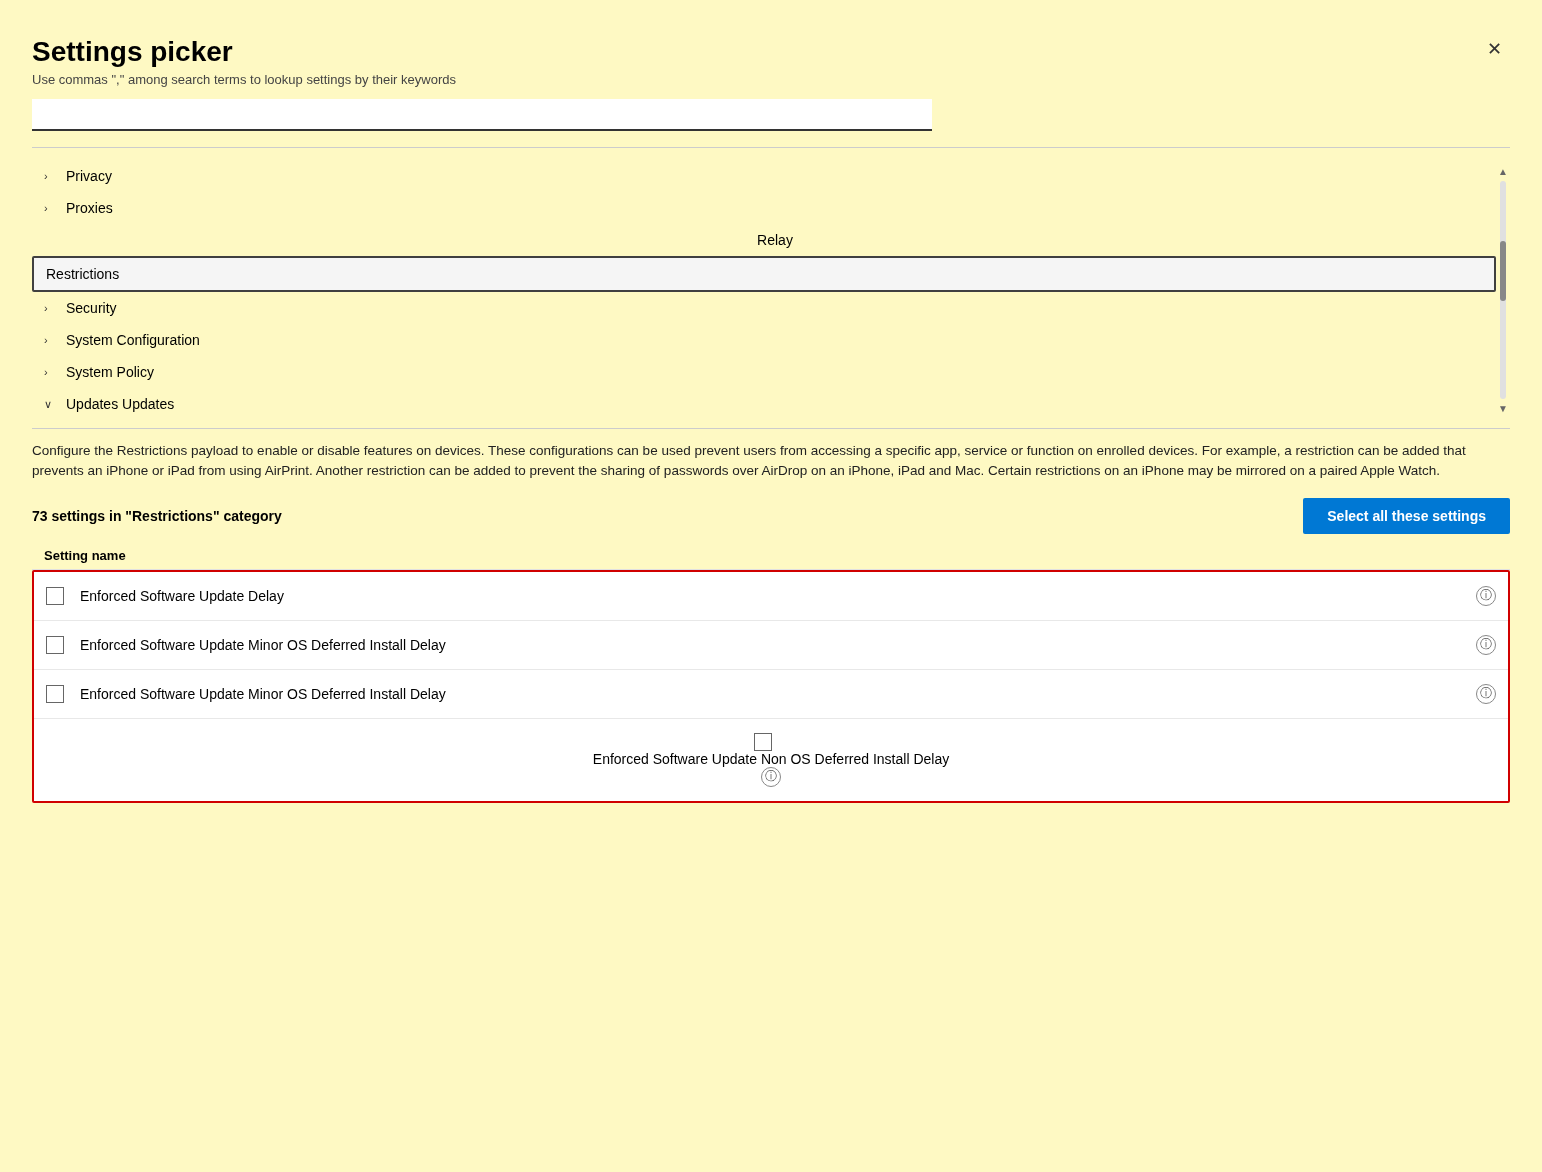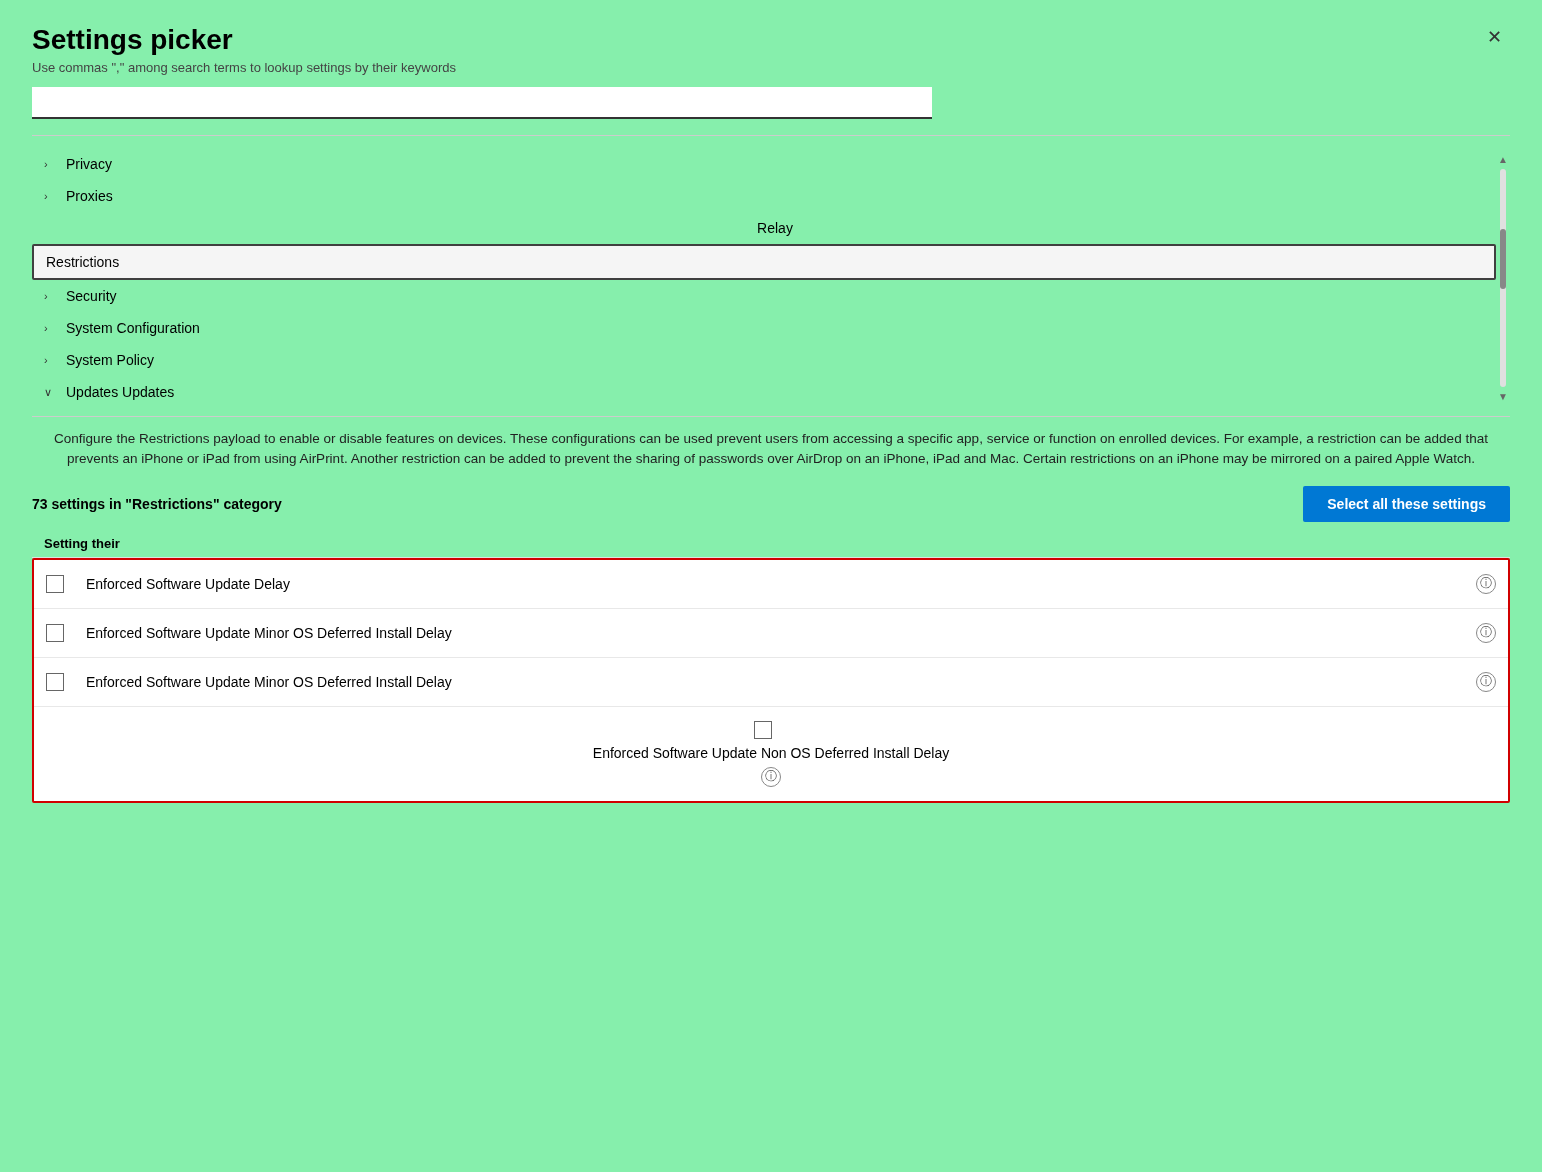--- a/index.html
+++ b/index.html
@@ -6,22 +6,22 @@
     body {
       font-family: 'Segoe UI', Arial, sans-serif;
       background: #fff;
       color: #000;
       font-size: 14px;
     }
 
     .dialog {
       width: 1542px;
       min-height: 1172px;
-      background: #86efac;
-      padding: 24px 32px;
+      background: #fef9c3;
+      padding: 36px 32px;
       position: relative;
     }
 
     .dialog-header {
       display: flex;
       justify-content: space-between;
       align-items: flex-start;
       margin-bottom: 4px;
     }
 
@@ -152,21 +152,20 @@
       border: none;
       border-top: 1px solid #ccc;
       margin: 8px 0;
     }
 
     .description-area {
       font-size: 13.5px;
       line-height: 1.5;
       color: #222;
       margin: 12px 0 16px 0;
-      text-align: center;
     }
 
     .settings-header-row {
       display: flex;
       align-items: center;
       justify-content: space-between;
       margin-bottom: 8px;
     }
 
     .settings-count-label {
@@ -197,21 +196,20 @@
       border-radius: 2px;
       overflow: hidden;
     }
 
     .setting-row {
       display: flex;
       align-items: center;
       padding: 14px 12px;
       border-bottom: 1px solid #e8e8e8;
       background: #fff;
-      gap: 6px;
     }
 
     .setting-row:last-child {
       border-bottom: none;
       flex-direction: column;
     }
 
     .setting-checkbox {
       width: 18px;
       height: 18px;
@@ -322,21 +320,21 @@
 
   <hr class="section-divider">
 
   <div class="description-area">Configure the Restrictions payload to enable or disable features on devices. These configurations can be used prevent users from accessing a specific app, service or function on enrolled devices. For example, a restriction can be added that prevents an iPhone or iPad from using AirPrint. Another restriction can be added to prevent the sharing of passwords over AirDrop on an iPhone, iPad and Mac. Certain restrictions on an iPhone may be mirrored on a paired Apple Watch.</div>
 
   <div class="settings-header-row">
     <span class="settings-count-label">73 settings in "Restrictions" category</span>
     <button class="select-all-btn">Select all these settings</button>
   </div>
 
-  <div class="setting-name-header">Setting their</div>
+  <div class="setting-name-header">Setting name</div>
 
   <div class="settings-table-container">
 
     <div class="setting-row">
       <div class="setting-checkbox"></div>
       <span class="setting-name">Enforced Software Update Delay</span>
       <div class="info-icon">ⓘ</div>
     </div>
 
     <div class="setting-row">

